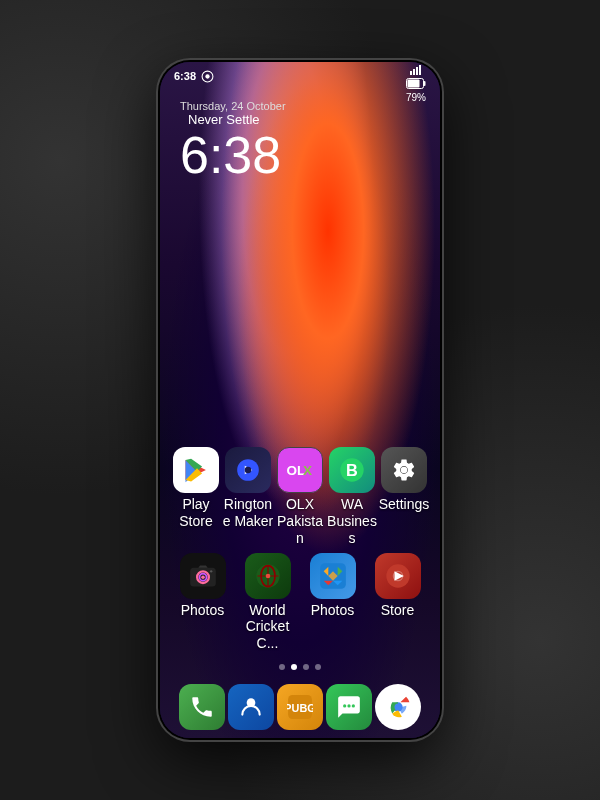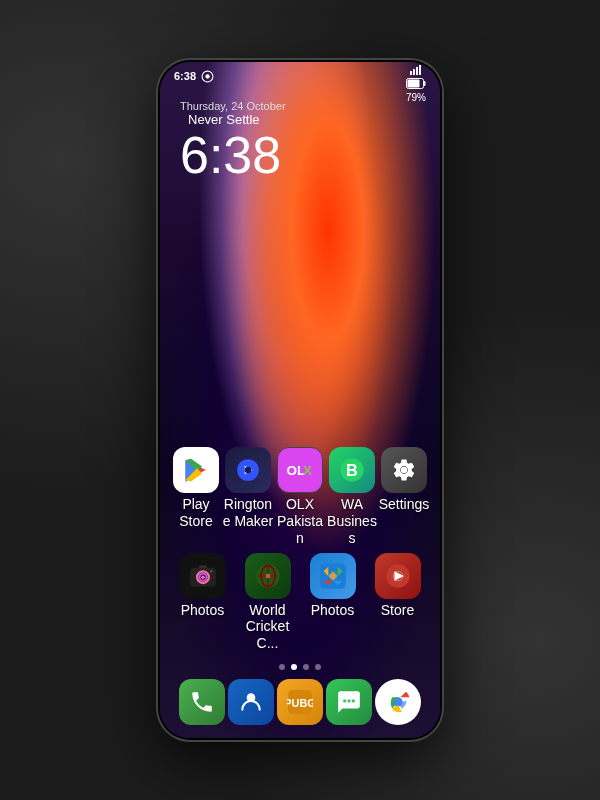--- a/index.html
+++ b/index.html
@@ -196,21 +196,21 @@
 
     
     .dock {
       position: absolute;
       bottom: 8px;
       left: 10px;
       right: 10px;
       height: 56px;
       border-radius: 16px;
       display: flex;
-      align-items: center;
+      align-items: flex-end;
       justify-content: space-around;
       padding: 0 8px;
     }
 
     .dock-item {
       width: 46px;
       height: 46px;
       border-radius: 12px;
       display: flex;
       align-items: center;

